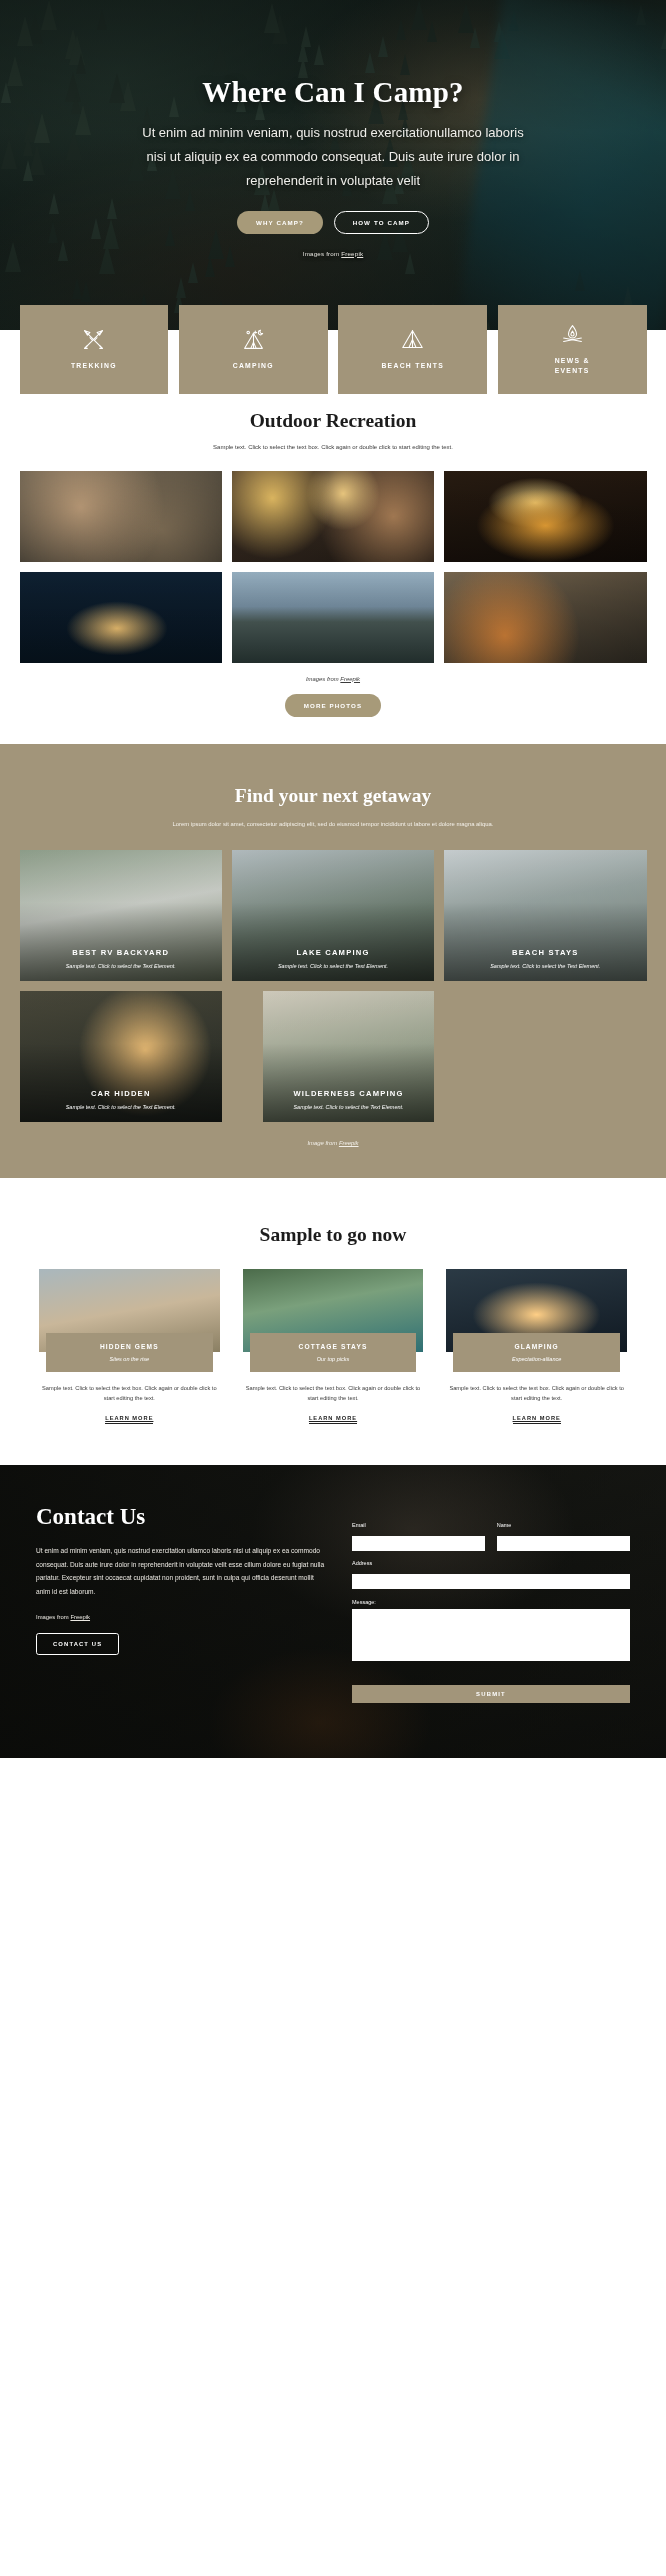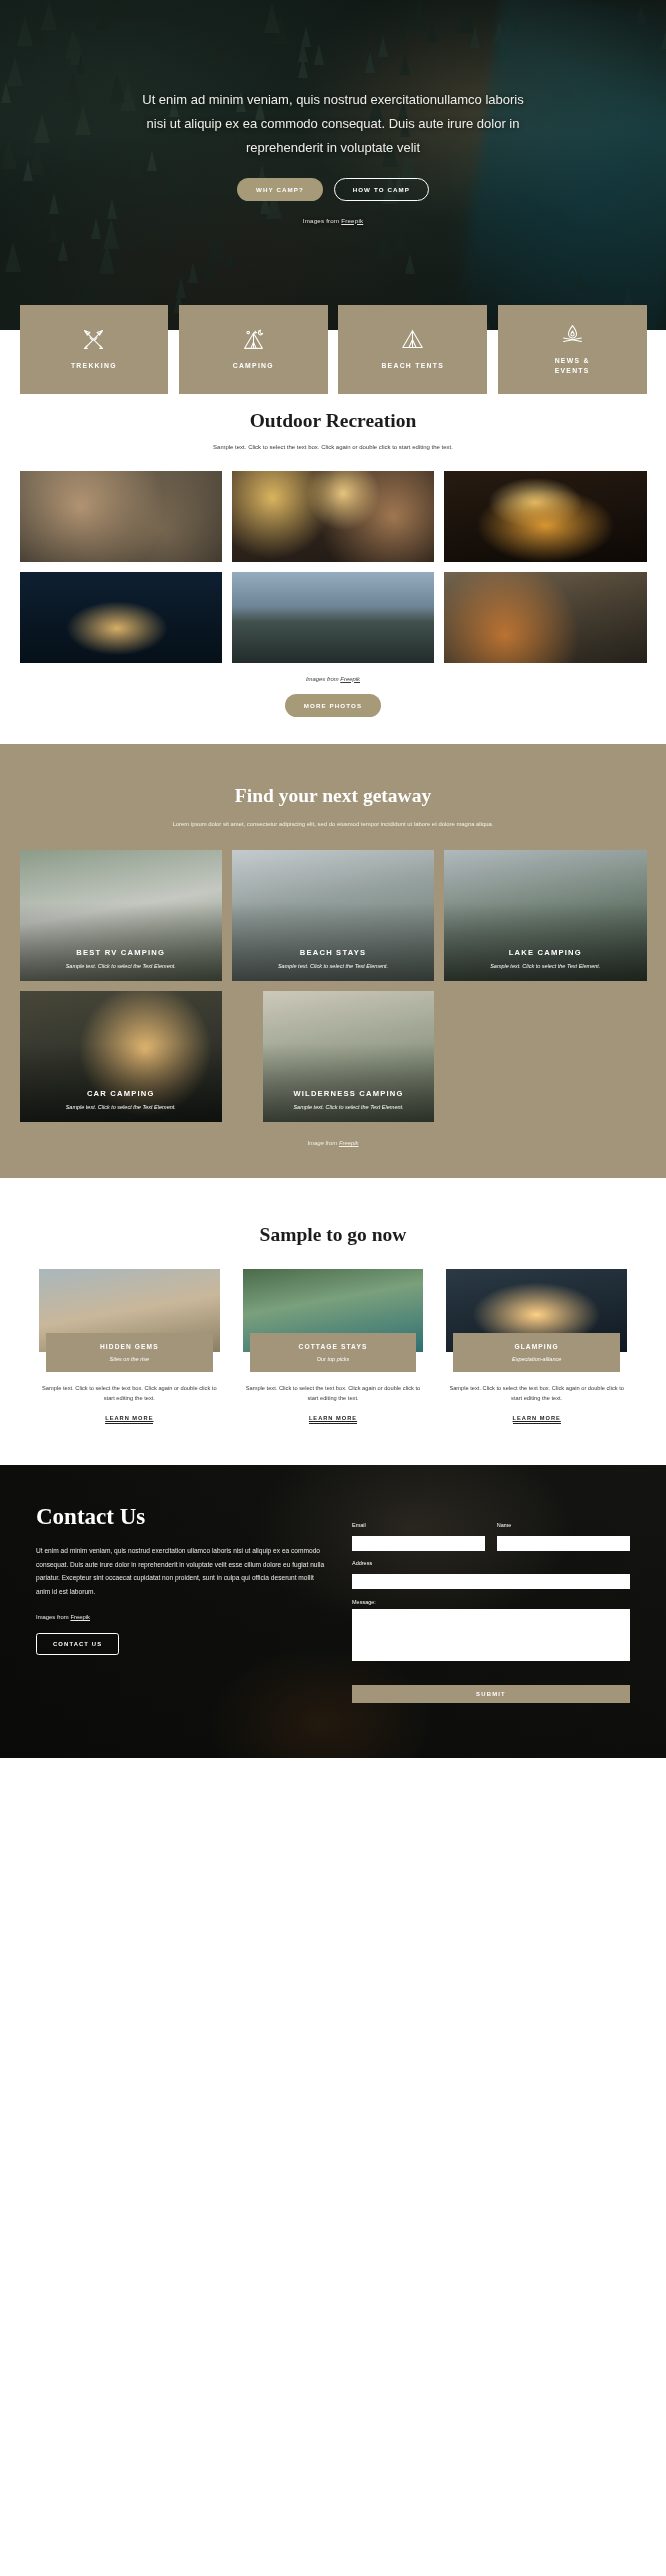--- a/index.html
+++ b/index.html
@@ -333,20 +333,21 @@
         <span class="tree d" style="left:68.7%;top:0.8%"></span>
         <span class="tree s d" style="left:30.8%;top:77.7%"></span>
         <span class="tree d" style="left:24.7%;top:51.1%"></span>
         <span class="tree s d" style="left:3.5%;top:40.9%"></span>
         <span class="tree s d" style="left:31.0%;top:92.8%"></span>
       </div>
     <div class="hero-river"></div>
     <div class="hero-shade"></div>
 
     <div class="hero-inner">
+      <h1 class="hero-title">Where Can I Camp?</h1>
       <p class="hero-sub">Ut enim ad minim veniam, quis nostrud exercitationullamco laboris nisi ut aliquip ex ea commodo consequat. Duis aute irure dolor in reprehenderit in voluptate velit</p>
       <div class="hero-btns">
         <button class="btn btn-fill">WHY CAMP?</button>
         <button class="btn btn-out">HOW TO CAMP</button>
       </div>
       <div class="credit">
         <span>Images from </span><a href="#">Freepik</a>
       </div>
     </div>
   </section>
@@ -424,39 +425,39 @@
       <button class="btn btn-fill">MORE PHOTOS</button>
     </div>
   </section>
 
   <section class="sec-tan">
     <h2 class="sec-title-light">Find your next getaway</h2>
     <p class="sec-sub-light">Lorem ipsum dolor sit amet, consectetur adipiscing elit, sed do eiusmod tempor incididunt ut labore et dolore magna aliqua.</p>
     <div class="cardgrid">
       <div class="gcard g1">
         <div class="capt">
-            <div class="t">BEST RV CAMPING</div>
+            <div class="t">BEST RV BACKYARD</div>
+            <div class="d">Sample text. Click to select the Text Element.</div>
+          </div>
+      </div>
+      <div class="gcard g2">
+        <div class="capt">
+            <div class="t">LAKE CAMPING</div>
             <div class="d">Sample text. Click to select the Text Element.</div>
           </div>
       </div>
       <div class="gcard g3">
         <div class="capt">
             <div class="t">BEACH STAYS</div>
             <div class="d">Sample text. Click to select the Text Element.</div>
           </div>
       </div>
-      <div class="gcard g2">
-        <div class="capt">
-            <div class="t">LAKE CAMPING</div>
-            <div class="d">Sample text. Click to select the Text Element.</div>
-          </div>
-      </div>
       <div class="gcard g5">
         <div class="capt">
-            <div class="t">CAR CAMPING</div>
+            <div class="t">CAR HIDDEN</div>
             <div class="d">Sample text. Click to select the Text Element.</div>
           </div>
       </div>
       <div class="gcard g6">
         <div class="capt">
             <div class="t">WILDERNESS CAMPING</div>
             <div class="d">Sample text. Click to select the Text Element.</div>
           </div>
       </div>
     </div>

